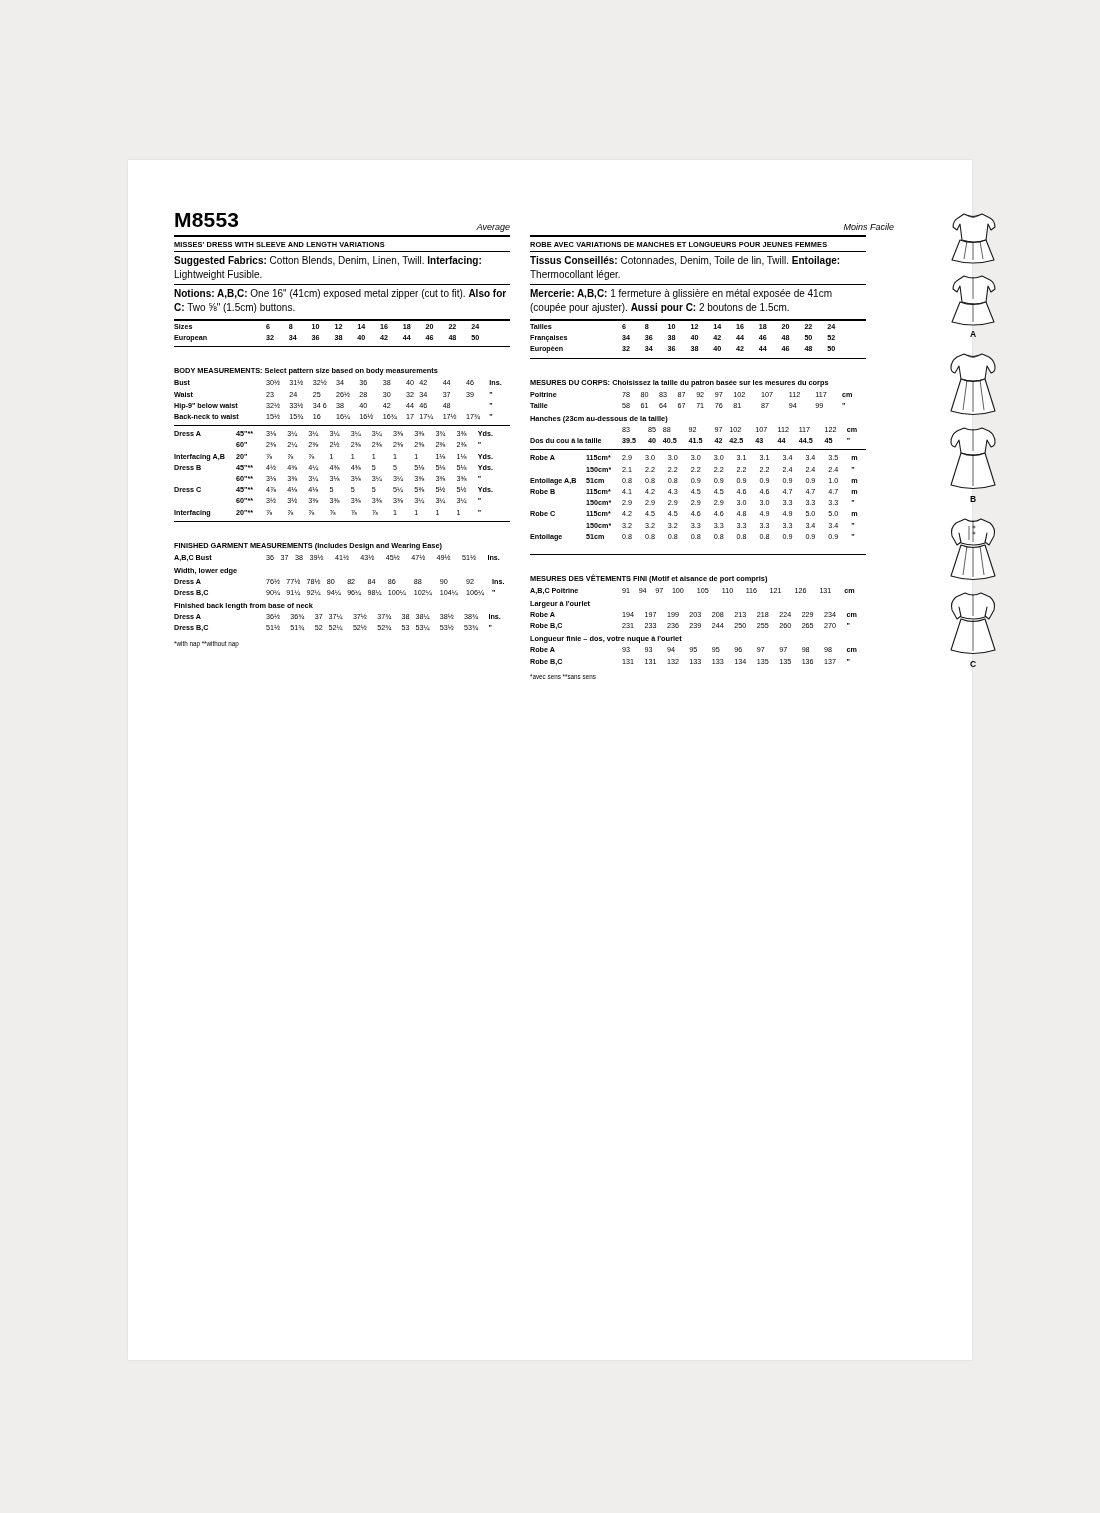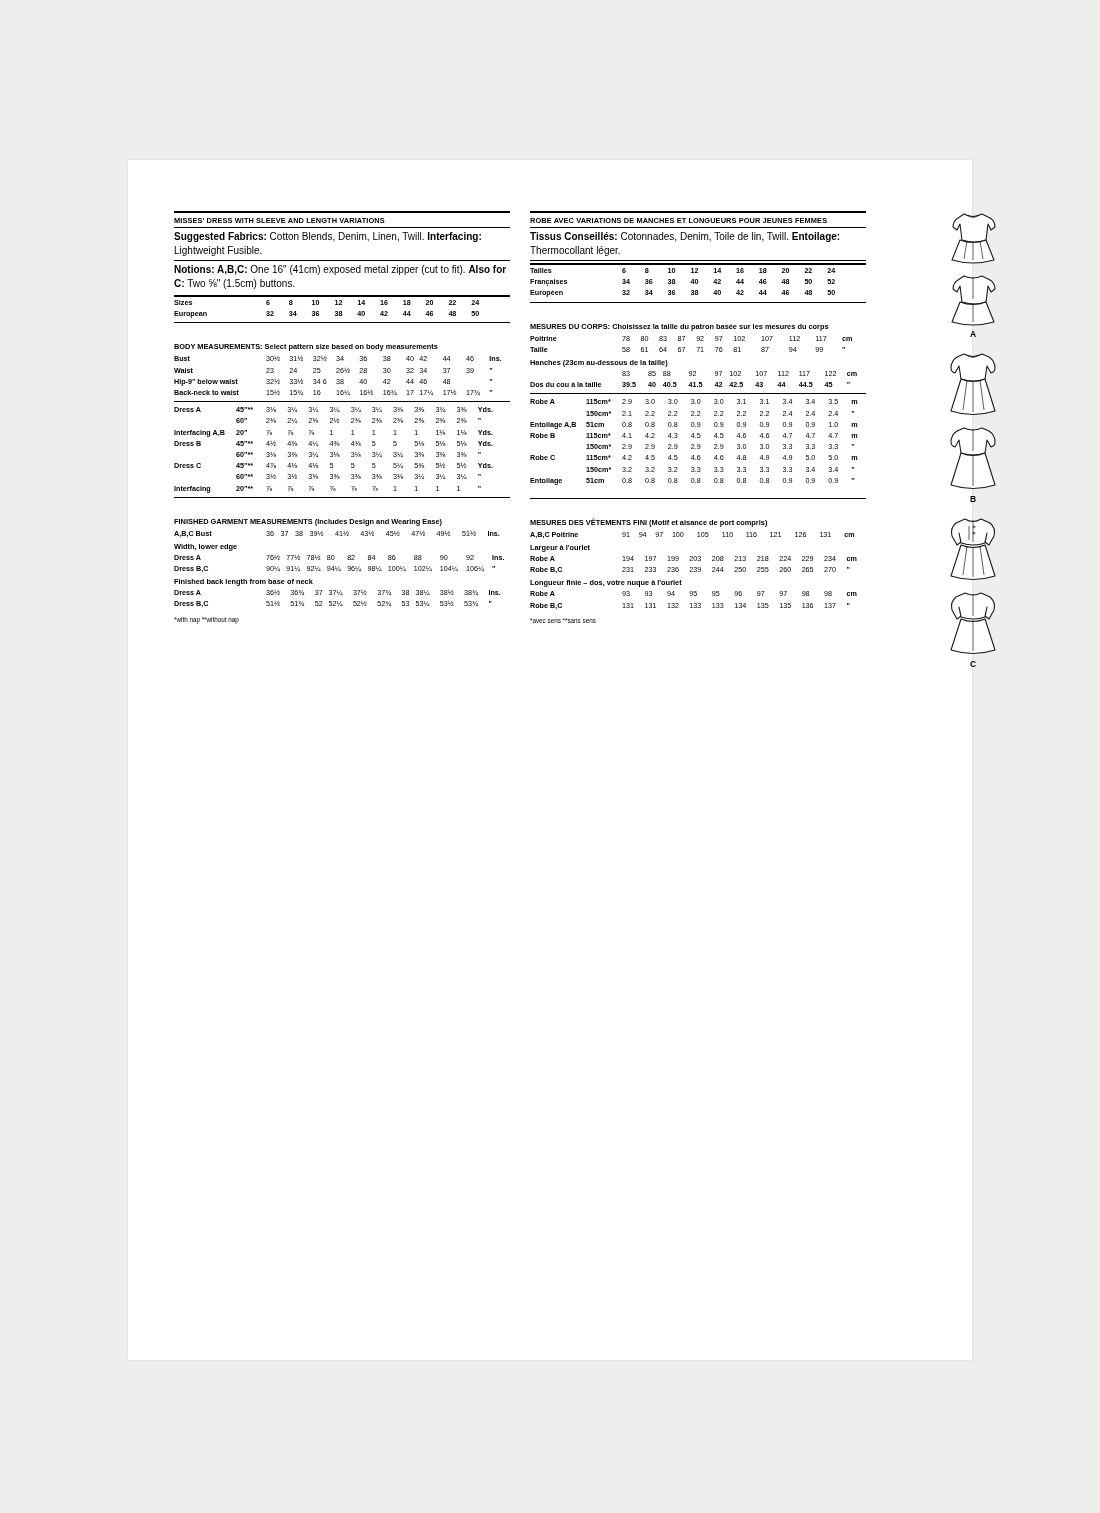--- a/index.html
+++ b/index.html
@@ -35,20 +35,29 @@
   .thin{fill:none;stroke:#1a1a1a;stroke-width:.7;}
 </style>
 </head>
 <body>
 
 <div id="page">
   <div id="sheet">
 
     <div class="inner">
 
+      <div class="row">
+        <div style="width:336px;display:flex;justify-content:space-between;align-items:flex-end;">
+          <div class="pat">M8553</div>
+          <div class="diff">Average</div>
+        </div>
+        <div style="width:336px;display:flex;justify-content:flex-end;align-items:flex-end;">
+          <div class="diff">Moins Facile</div>
+        </div>
+      </div>
 
       <div class="cols" style="margin-top:3px;">
 
         <div class="col">
           <div class="hr2"></div>
           <div class="hdr">MISSES' DRESS WITH SLEEVE AND LENGTH VARIATIONS</div>
           <div class="thinrule"></div>
           <div class="ln">
             <b>Suggested Fabrics:</b>
             <span>Cotton Blends, Denim, Linen, Twill.</span>
@@ -378,20 +387,26 @@
           <div class="hr2"></div>
           <div class="hdr">ROBE AVEC VARIATIONS DE MANCHES ET LONGUEURS POUR JEUNES FEMMES</div>
           <div class="thinrule"></div>
           <div class="ln">
             <b>Tissus Conseillés:</b>
             <span>Cotonnades, Denim, Toile de lin, Twill.</span>
             <b>Entoilage:</b>
             <span>Thermocollant léger.</span>
           </div>
           <div class="thinrule"></div>
+          <div class="ln">
+            <b>Mercerie: A,B,C:</b>
+            <span>1 fermeture à glissière en métal exposée de 41cm (coupée pour ajuster).</span>
+            <b>Aussi pour C:</b>
+            <span>2 boutons de 1.5cm.</span>
+          </div>
           <div class="hr2" style="margin-top:2px;"></div>
 
           <table>
             <tbody>
                 <tr>
               <td class="lbl b" style="width:92px;">Tailles</td>
               <td class="b">6</td>
               <td class="b">8</td>
               <td class="b">10</td>
               <td class="b">12</td>

